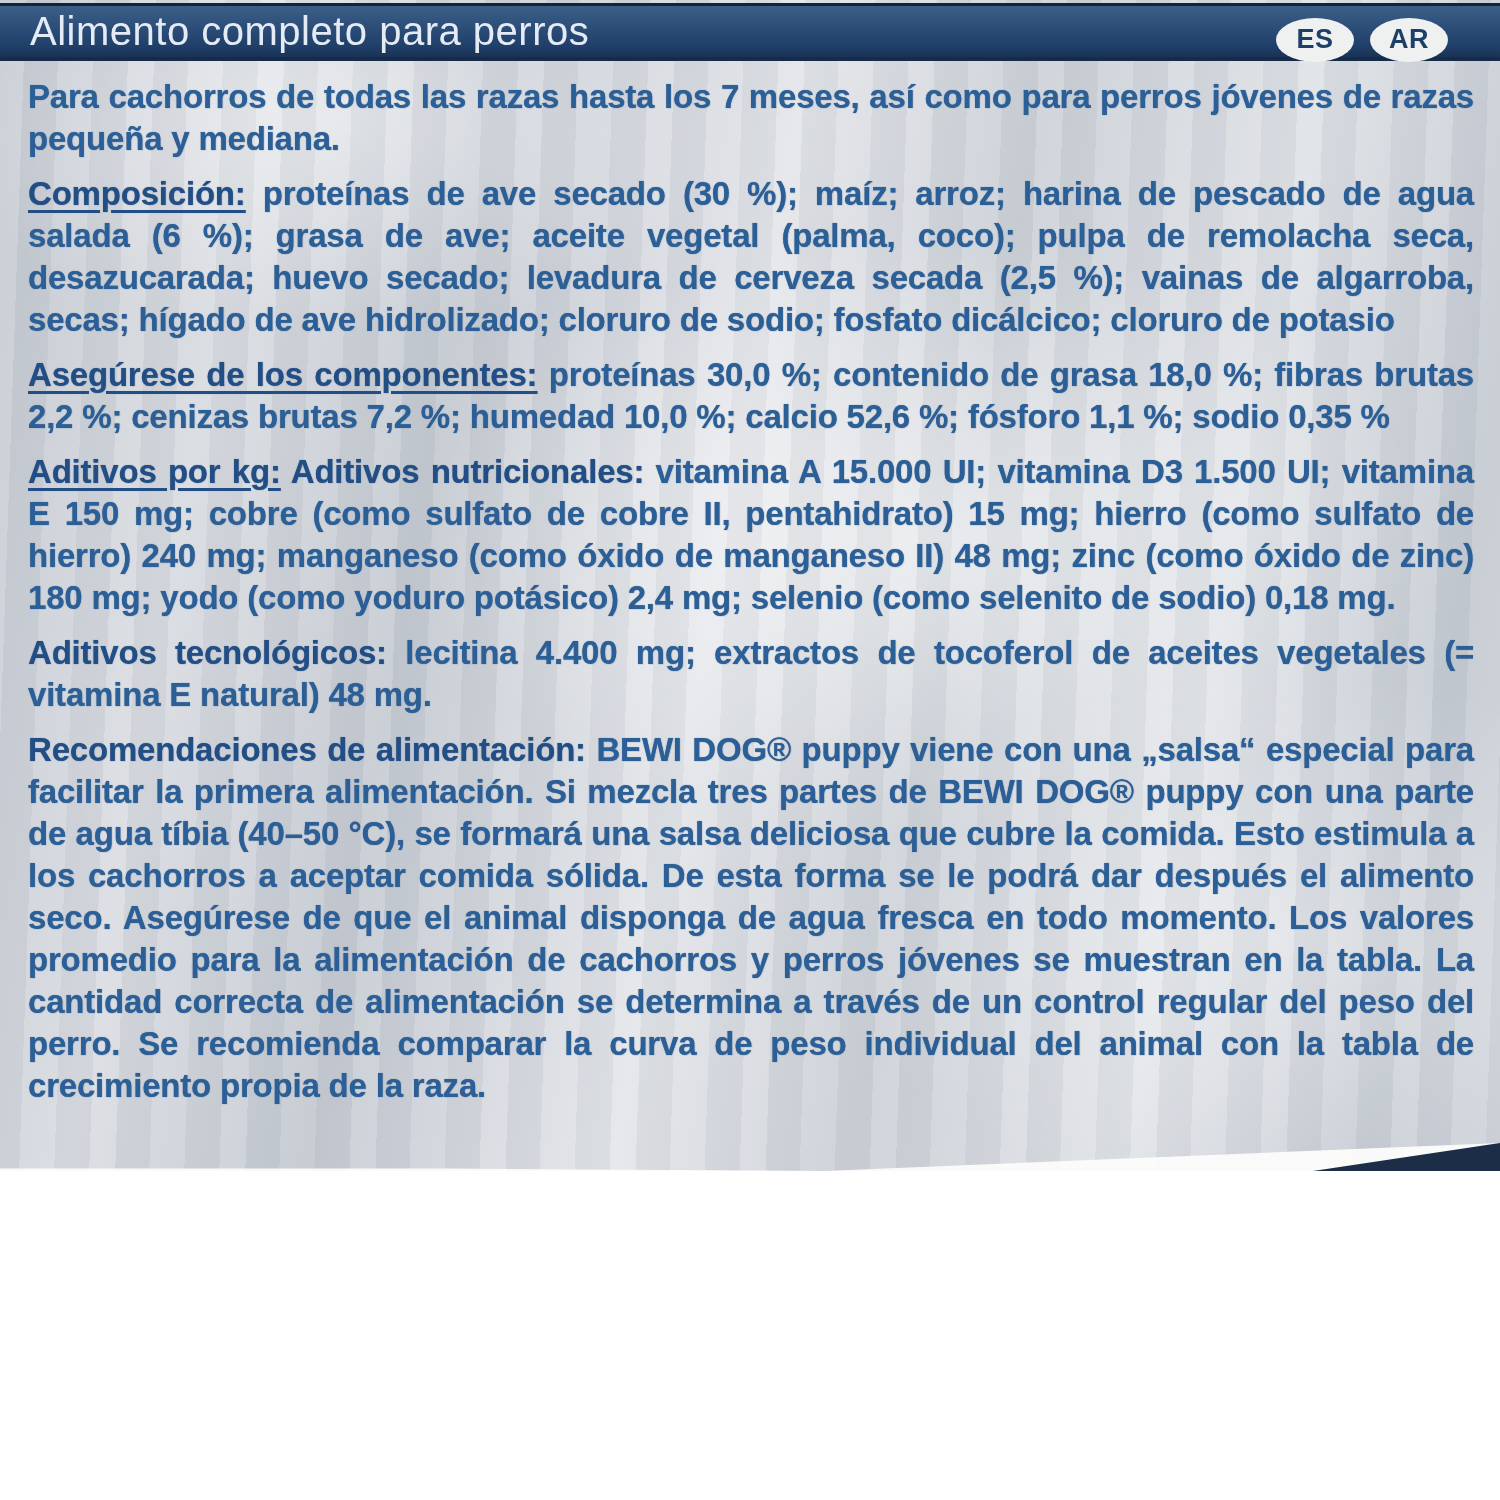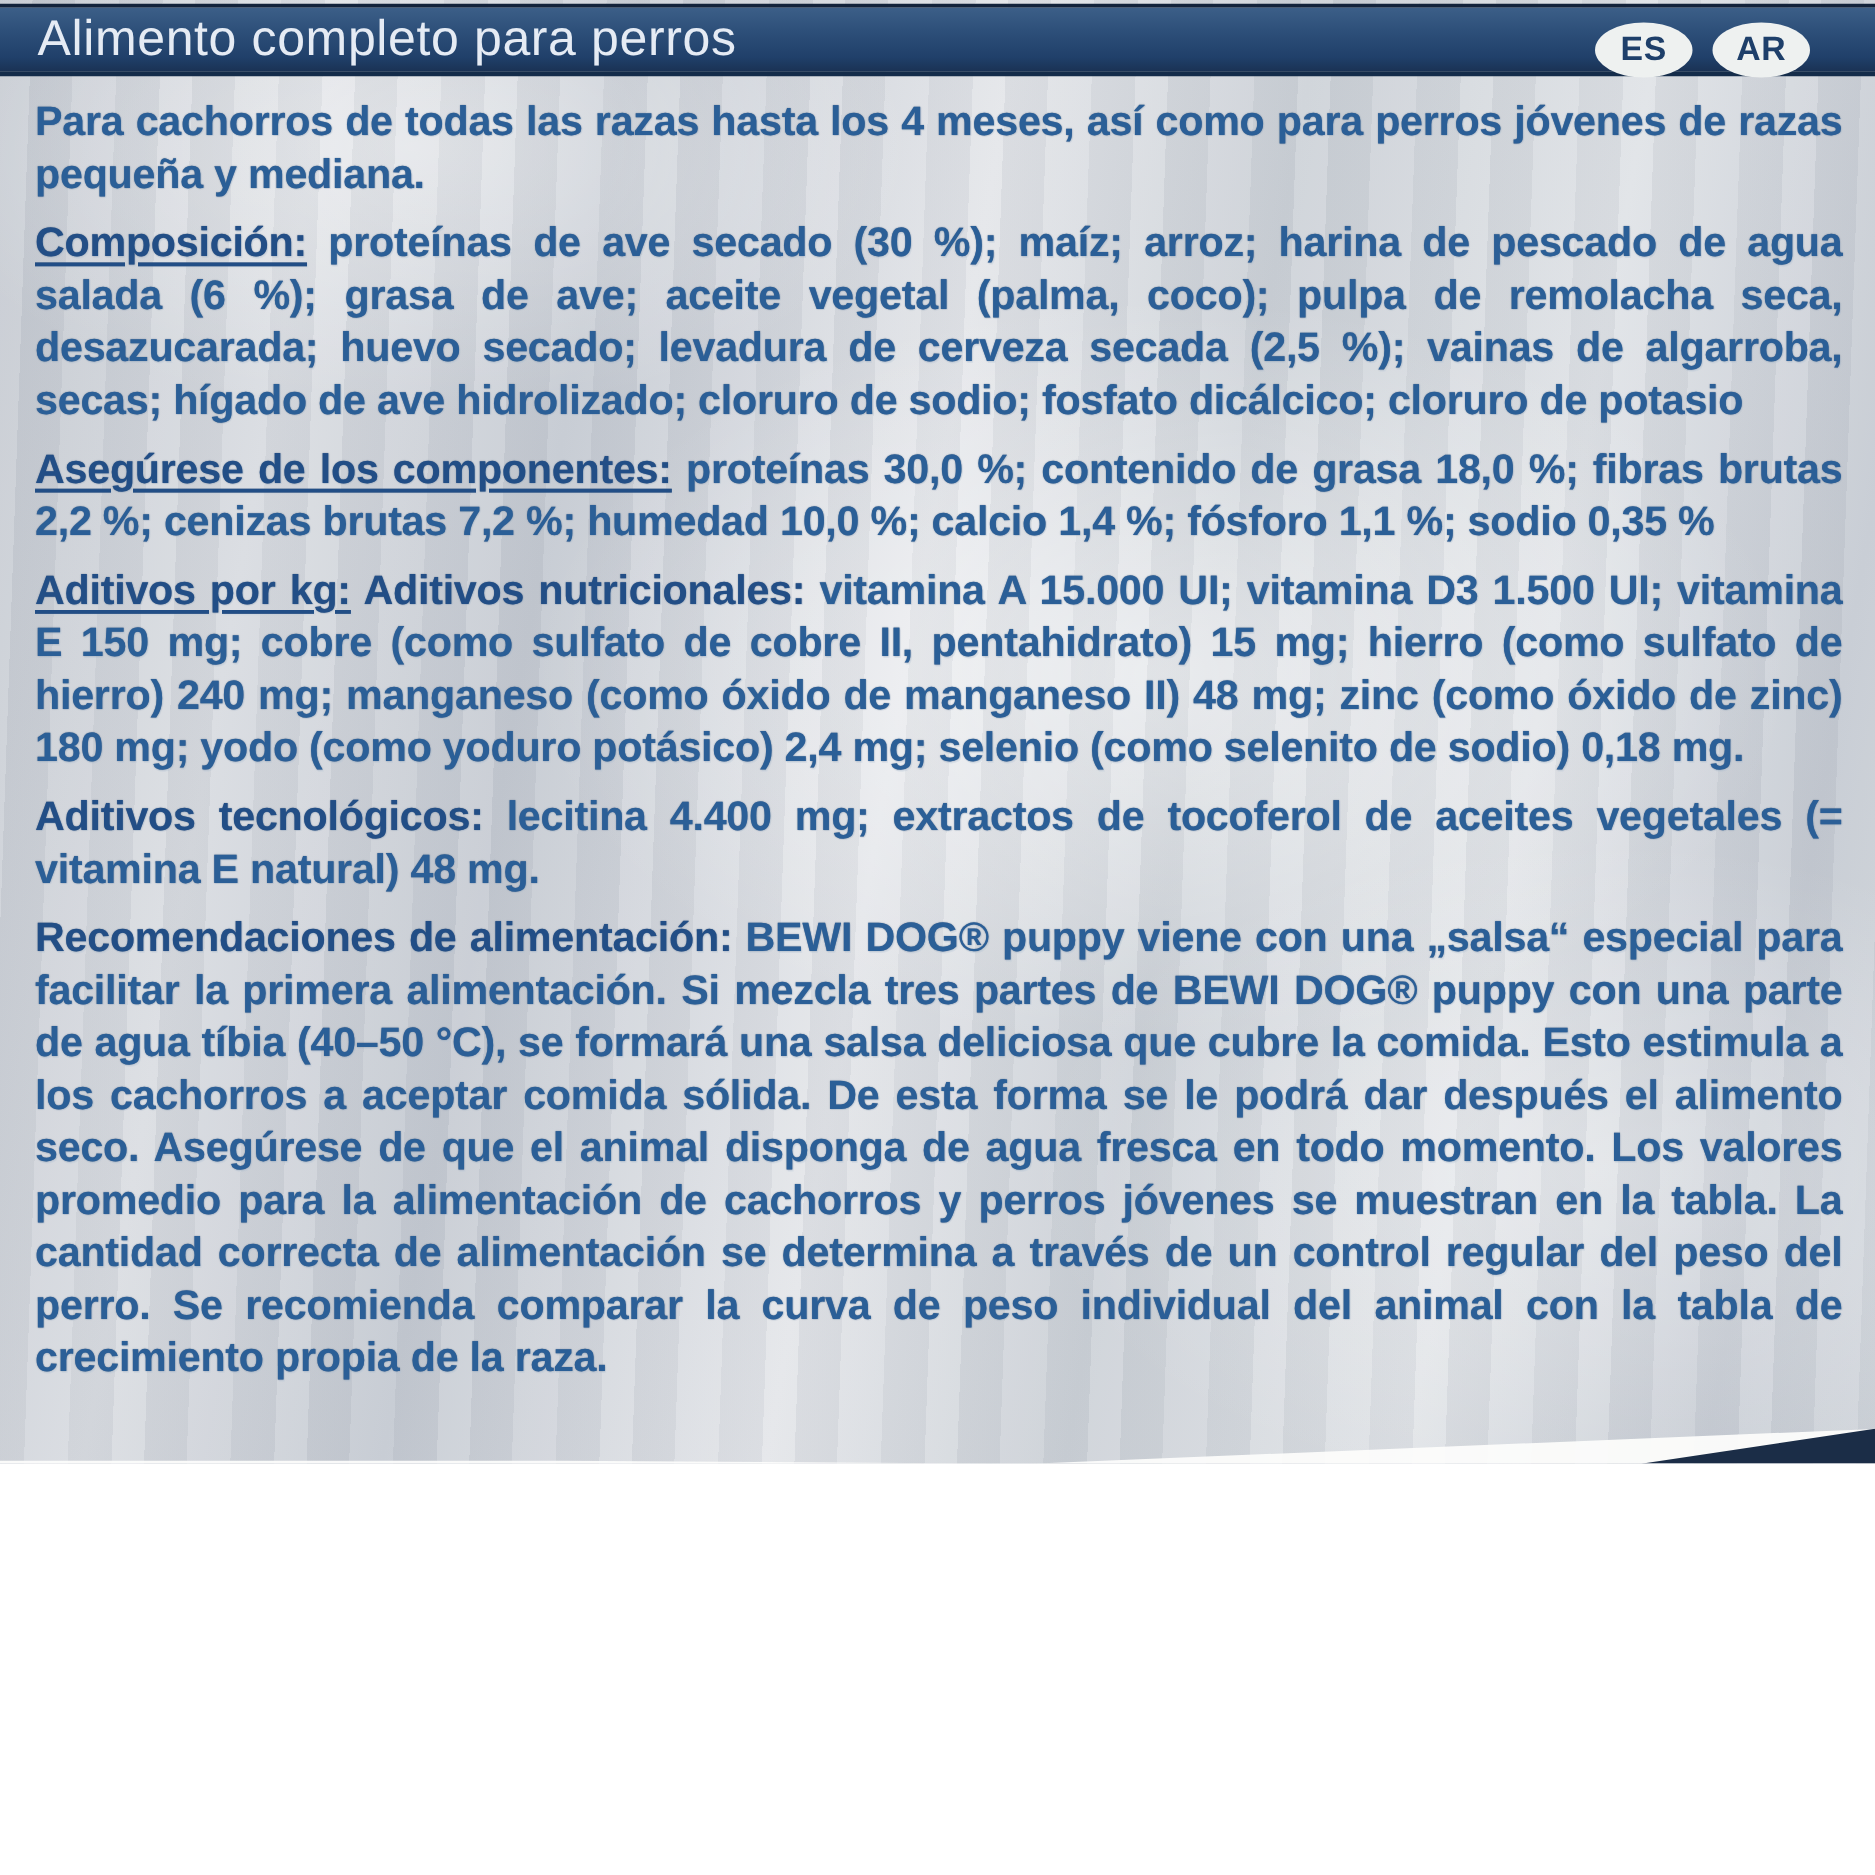--- a/index.html
+++ b/index.html
@@ -77,25 +77,25 @@
   <div class="bar">
     <span>Alimento completo para perros</span>
     <span class="badges">
       <span class="badge">ES</span>
       <span class="badge">AR</span>
     </span>
   </div>
 
   <div class="content">
 
-    <p>Para cachorros de todas las razas hasta los 4 meses, así como para perros jóvenes de razas pequeña y mediana.</p>
+    <p>Para cachorros de todas las razas hasta los 7 meses, así como para perros jóvenes de razas pequeña y mediana.</p>
 
     <p><span class="h u">Composición:</span><span> proteínas de ave secado (30 %); maíz; arroz; harina de pescado de agua salada (6 %); grasa de ave; aceite vegetal (palma, coco); pulpa de remolacha seca, desazucarada; huevo secado; levadura de cerveza secada (2,5 %); vainas de algarroba, secas; hígado de ave hidrolizado; cloruro de sodio; fosfato dicálcico; cloruro de potasio</span></p>
 
-    <p><span class="h u">Asegúrese de los componentes:</span><span> proteínas 30,0 %; contenido de grasa 18,0 %; fibras brutas 2,2 %; cenizas brutas 7,2 %; humedad 10,0 %; calcio 1,4 %; fósforo 1,1 %; sodio 0,35 %</span></p>
+    <p><span class="h u">Asegúrese de los componentes:</span><span> proteínas 30,0 %; contenido de grasa 18,0 %; fibras brutas 2,2 %; cenizas brutas 7,2 %; humedad 10,0 %; calcio 52,6 %; fósforo 1,1 %; sodio 0,35 %</span></p>
 
     <p><span class="h u">Aditivos por kg:</span><span class="h"> Aditivos nutricionales:</span><span> vitamina A 15.000 UI; vitamina D3 1.500 UI; vitamina E 150 mg; cobre (como sulfato de cobre II, pentahidrato) 15 mg; hierro (como sulfato de hierro) 240 mg; manganeso (como óxido de manganeso II) 48 mg; zinc (como óxido de zinc) 180 mg; yodo (como yoduro potásico) 2,4 mg; selenio (como selenito de sodio) 0,18 mg.</span></p>
 
     <p><span class="h">Aditivos tecnológicos:</span><span> lecitina 4.400 mg; extractos de tocoferol de aceites vegetales (= vitamina E natural) 48 mg.</span></p>
 
 
     <p><span class="h">Recomendaciones de alimentación:</span><span> BEWI DOG® puppy viene con una „salsa“ especial para facilitar la primera alimentación. Si mezcla tres partes de BEWI DOG® puppy con una parte de agua tíbia (40–50 °C), se formará una salsa deliciosa que cubre la comida. Esto estimula a los cachorros a aceptar comida sólida. De esta forma se le podrá dar después el alimento seco. Asegúrese de que el animal disponga de agua fresca en todo momento. Los valores promedio para la alimentación de cachorros y perros jóvenes se muestran en la tabla. La cantidad correcta de alimentación se determina a través de un control regular del peso del perro. Se recomienda comparar la curva de peso individual del animal con la tabla de crecimiento propia de la raza.</span></p>
 
   </div>
 

